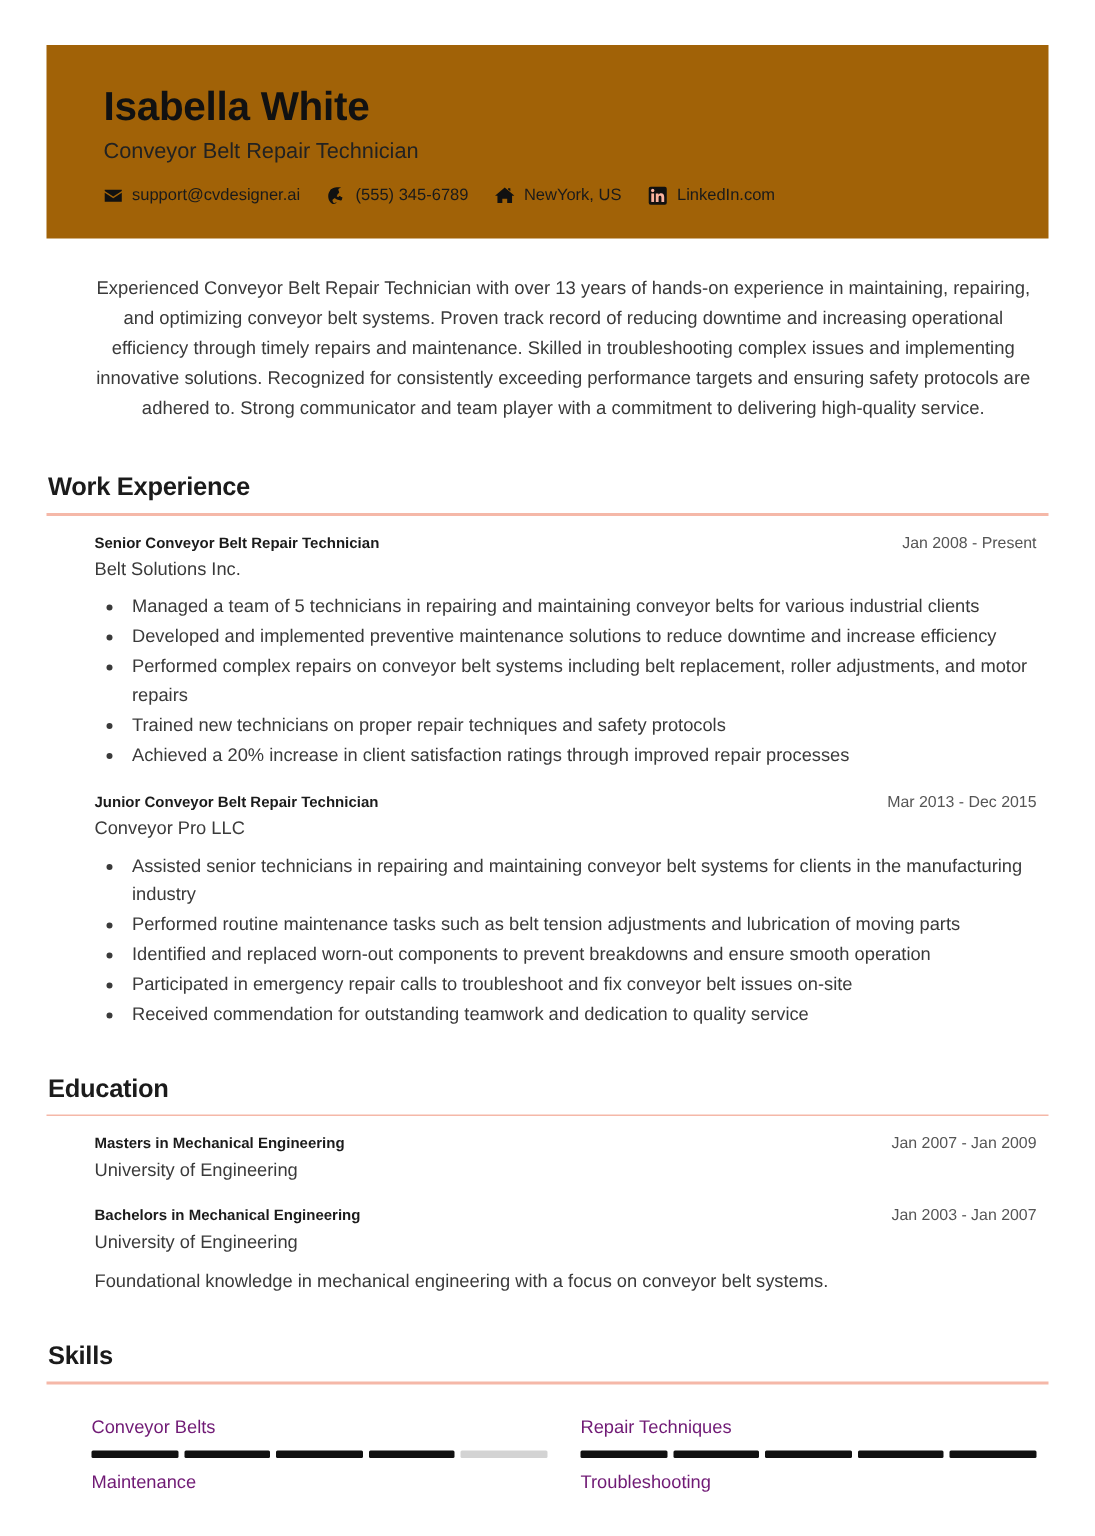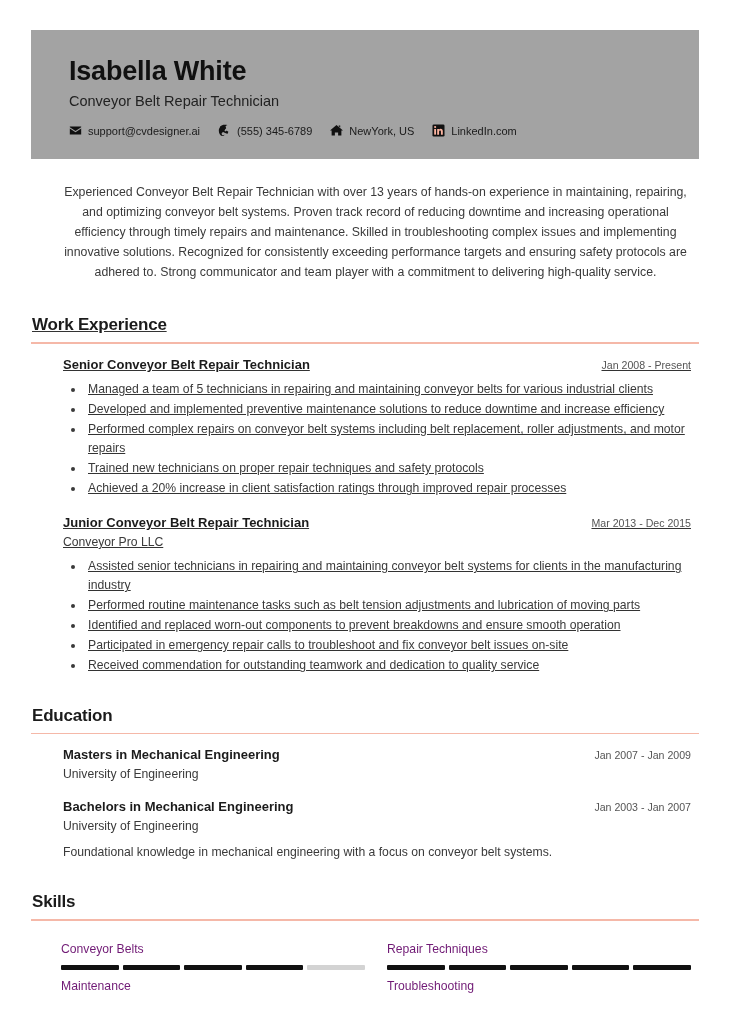--- a/index.html
+++ b/index.html
@@ -15,21 +15,21 @@
     overflow: hidden;
   }
   .resume {
     width: 730px;
     box-sizing: border-box;
   }
 
   
   .header {
     margin: 30px 31px 0 31px;
-    background: #a3a3a3;
+    background: #a16207;
     padding: 26px 0 22px 38px;
     box-sizing: border-box;
   }
   .name {
     font-size: 27px;
     font-weight: bold;
     color: #111111;
     letter-spacing: -0.2px;
     line-height: 1.15;
     margin: 0 0 6px 0;
@@ -41,21 +41,21 @@
     line-height: 1.2;
   }
   .contacts {
     display: flex;
     align-items: center;
     flex-wrap: wrap;
     gap: 18px;
   }
   .contact-item {
     display: flex;
-    align-items: center;
+    align-items: flex-start;
     gap: 6px;
     font-size: 11px;
     color: #1a1a1a;
     white-space: nowrap;
   }
   .contact-item .ico {
     display: inline-flex;
     align-items: center;
     justify-content: center;
     width: 13px;
@@ -83,37 +83,37 @@
     color: #1b1b1b;
     letter-spacing: -0.2px;
     padding: 0 0 7px 1px;
   }
   .section-rule {
     height: 1.6px;
     background: #f5b8a8;
     width: 100%;
     margin-bottom: 12px;
   }
-  .sec-gap-we { margin-top: 32px; text-decoration: underline; }
+  .sec-gap-we { margin-top: 32px; }
   .sec-gap-ed { margin-top: 30px; }
   .sec-gap-sk { margin-top: 30px; }
 
   
   .entry {
     padding: 0 8px 0 32px;
   }
   .entry + .entry { margin-top: 16px; }
   .entry-top {
     display: flex;
     align-items: baseline;
     justify-content: space-between;
     gap: 14px;
   }
   .entry-role {
-    font-size: 13px;
+    font-size: 10px;
     font-weight: bold;
     color: #1b1b1b;
     line-height: 1.35;
   }
   .entry-date {
     font-size: 10.6px;
     color: #555555;
     white-space: nowrap;
     flex: none;
     text-align: right;
@@ -229,20 +229,21 @@
 
   <div class="section sec-gap-we">
     <div class="section-head">Work Experience</div>
     <div class="section-rule"></div>
 
     <div class="entry">
       <div class="entry-top">
         <div class="entry-role">Senior Conveyor Belt Repair Technician</div>
         <div class="entry-date">Jan 2008 - Present</div>
       </div>
+      <div class="entry-org">Belt Solutions Inc.</div>
       <ul class="bullets">
         <li>Managed a team of 5 technicians in repairing and maintaining conveyor belts for various industrial clients</li>
         <li>Developed and implemented preventive maintenance solutions to reduce downtime and increase efficiency</li>
         <li>Performed complex repairs on conveyor belt systems including belt replacement, roller adjustments, and motor repairs</li>
         <li>Trained new technicians on proper repair techniques and safety protocols</li>
         <li>Achieved a 20% increase in client satisfaction ratings through improved repair processes</li>
       </ul>
     </div>
 
     <div class="entry">

